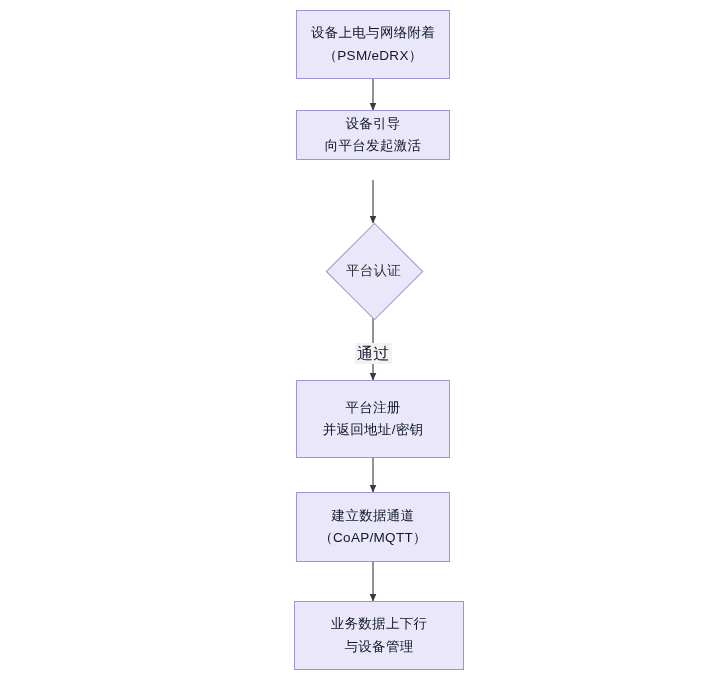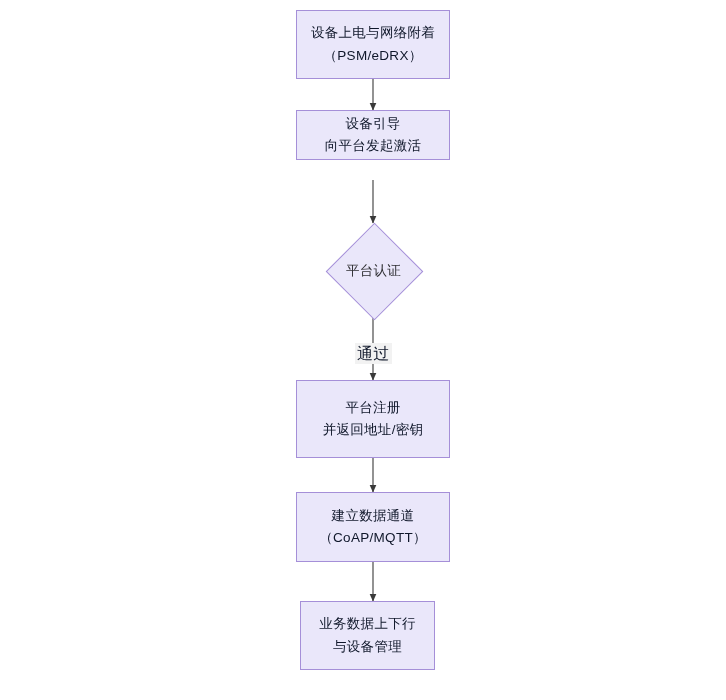--- a/index.html
+++ b/index.html
@@ -126,21 +126,21 @@
         <div class="diamond-label">平台认证</div>
       </div>
       <div class="node node-process" style="left: 296px; top: 380px; width: 154px; height: 78px;">
         <div class="node-label">平台注册
 并返回地址/密钥</div>
       </div>
       <div class="node node-process" style="left: 296px; top: 492px; width: 154px; height: 70px;">
         <div class="node-label">建立数据通道
 （CoAP/MQTT）</div>
       </div>
-      <div class="node node-process" style="left: 300px; top: 601px; width: 135px; height: 69px; justify-content: center;">
+      <div class="node node-process" style="left: 294px; top: 601px; width: 170px; height: 69px; justify-content: center;">
         <div class="node-label">业务数据上下行
 与设备管理</div>
       </div>
     </div>
   <div id="edge-label-layer">
       <div class="edge-label" style="left: 355px; top: 343px;">通过</div>
     </div>
 
 </div>
 

